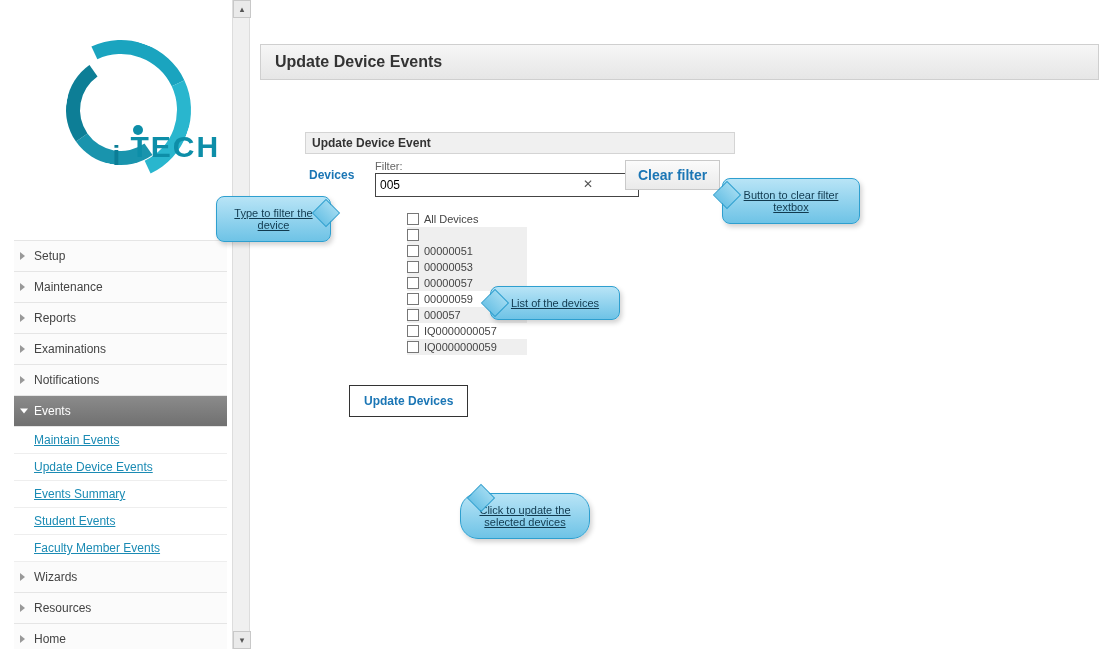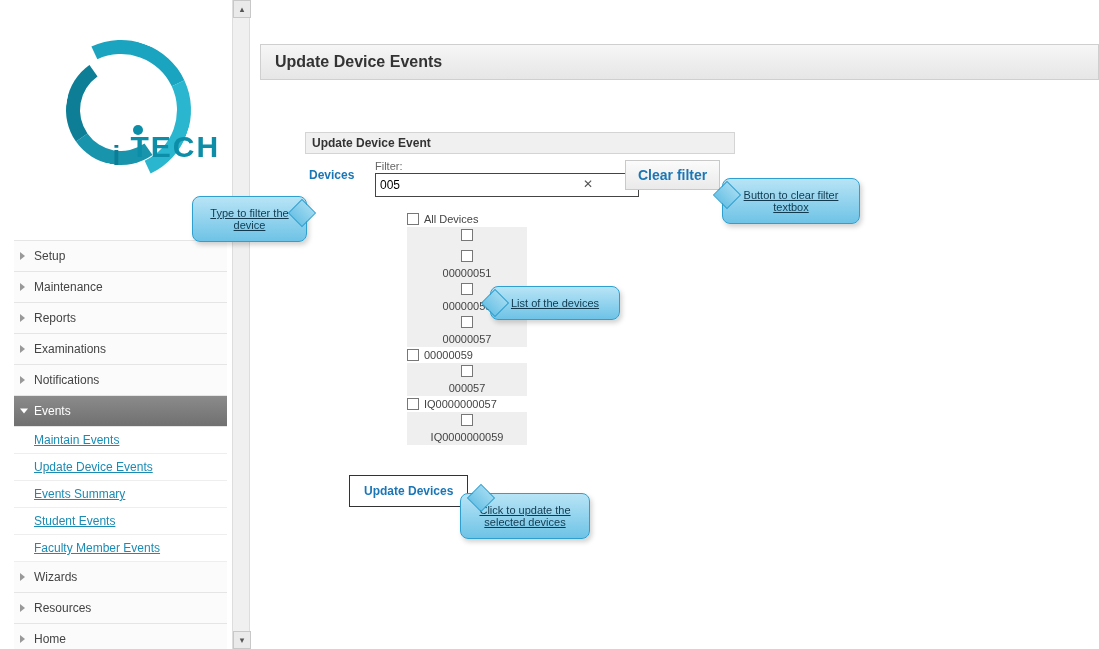--- a/index.html
+++ b/index.html
@@ -215,21 +215,21 @@
     margin-left: 66px;
   }
   .device-row {
     display: flex;
     align-items: center;
     gap: 5px;
     padding: 2px 0;
     width: 120px;
     margin-left: 32px;
   }
-  .device-row.shaded { background: #efefef; flex-direction: column; }
+  .device-row.shaded { background: #efefef; }
   .cb {
     width: 12px; height: 12px;
     border: 1px solid #777;
     background: #fff;
     flex: 0 0 auto;
   }
   .device-label {
     font-size: 11px;
     color: #444;
   }
@@ -386,31 +386,31 @@
           <span class="cb"></span>
           <span class="device-label">IQ0000000059</span>
         </div>
       </div>
 
       <button class="update-btn">Update Devices</button>
     </div>
   </div>
 </div>
 
-<div class="callout" style="left:192px; top:196px; width:115px;">
+<div class="callout" style="left:216px; top:196px; width:115px;">
   <span>Type to filter the device</span>
   <span class="callout-tail" style="right:-6px; top:6px;"></span>
 </div>
 
 <div class="callout" style="left:722px; top:178px; width:138px;">
   <span>Button to clear filter textbox</span>
   <span class="callout-tail" style="left:-6px; top:6px;"></span>
 </div>
 
 <div class="callout" style="left:490px; top:286px; width:130px;">
   <span>List of the devices</span>
   <span class="callout-tail" style="left:-6px; bottom:6px;"></span>
 </div>
 
-<div class="callout" style="left:460px; top:493px; width:130px;">
+<div class="callout" style="left:460px; top:493px; width:130px;border-radius:18px;">
   <span>Click to update the selected devices</span>
   <span class="callout-tail" style="left:10px; top:-6px;"></span>
 </div>
 
 </body></html>

